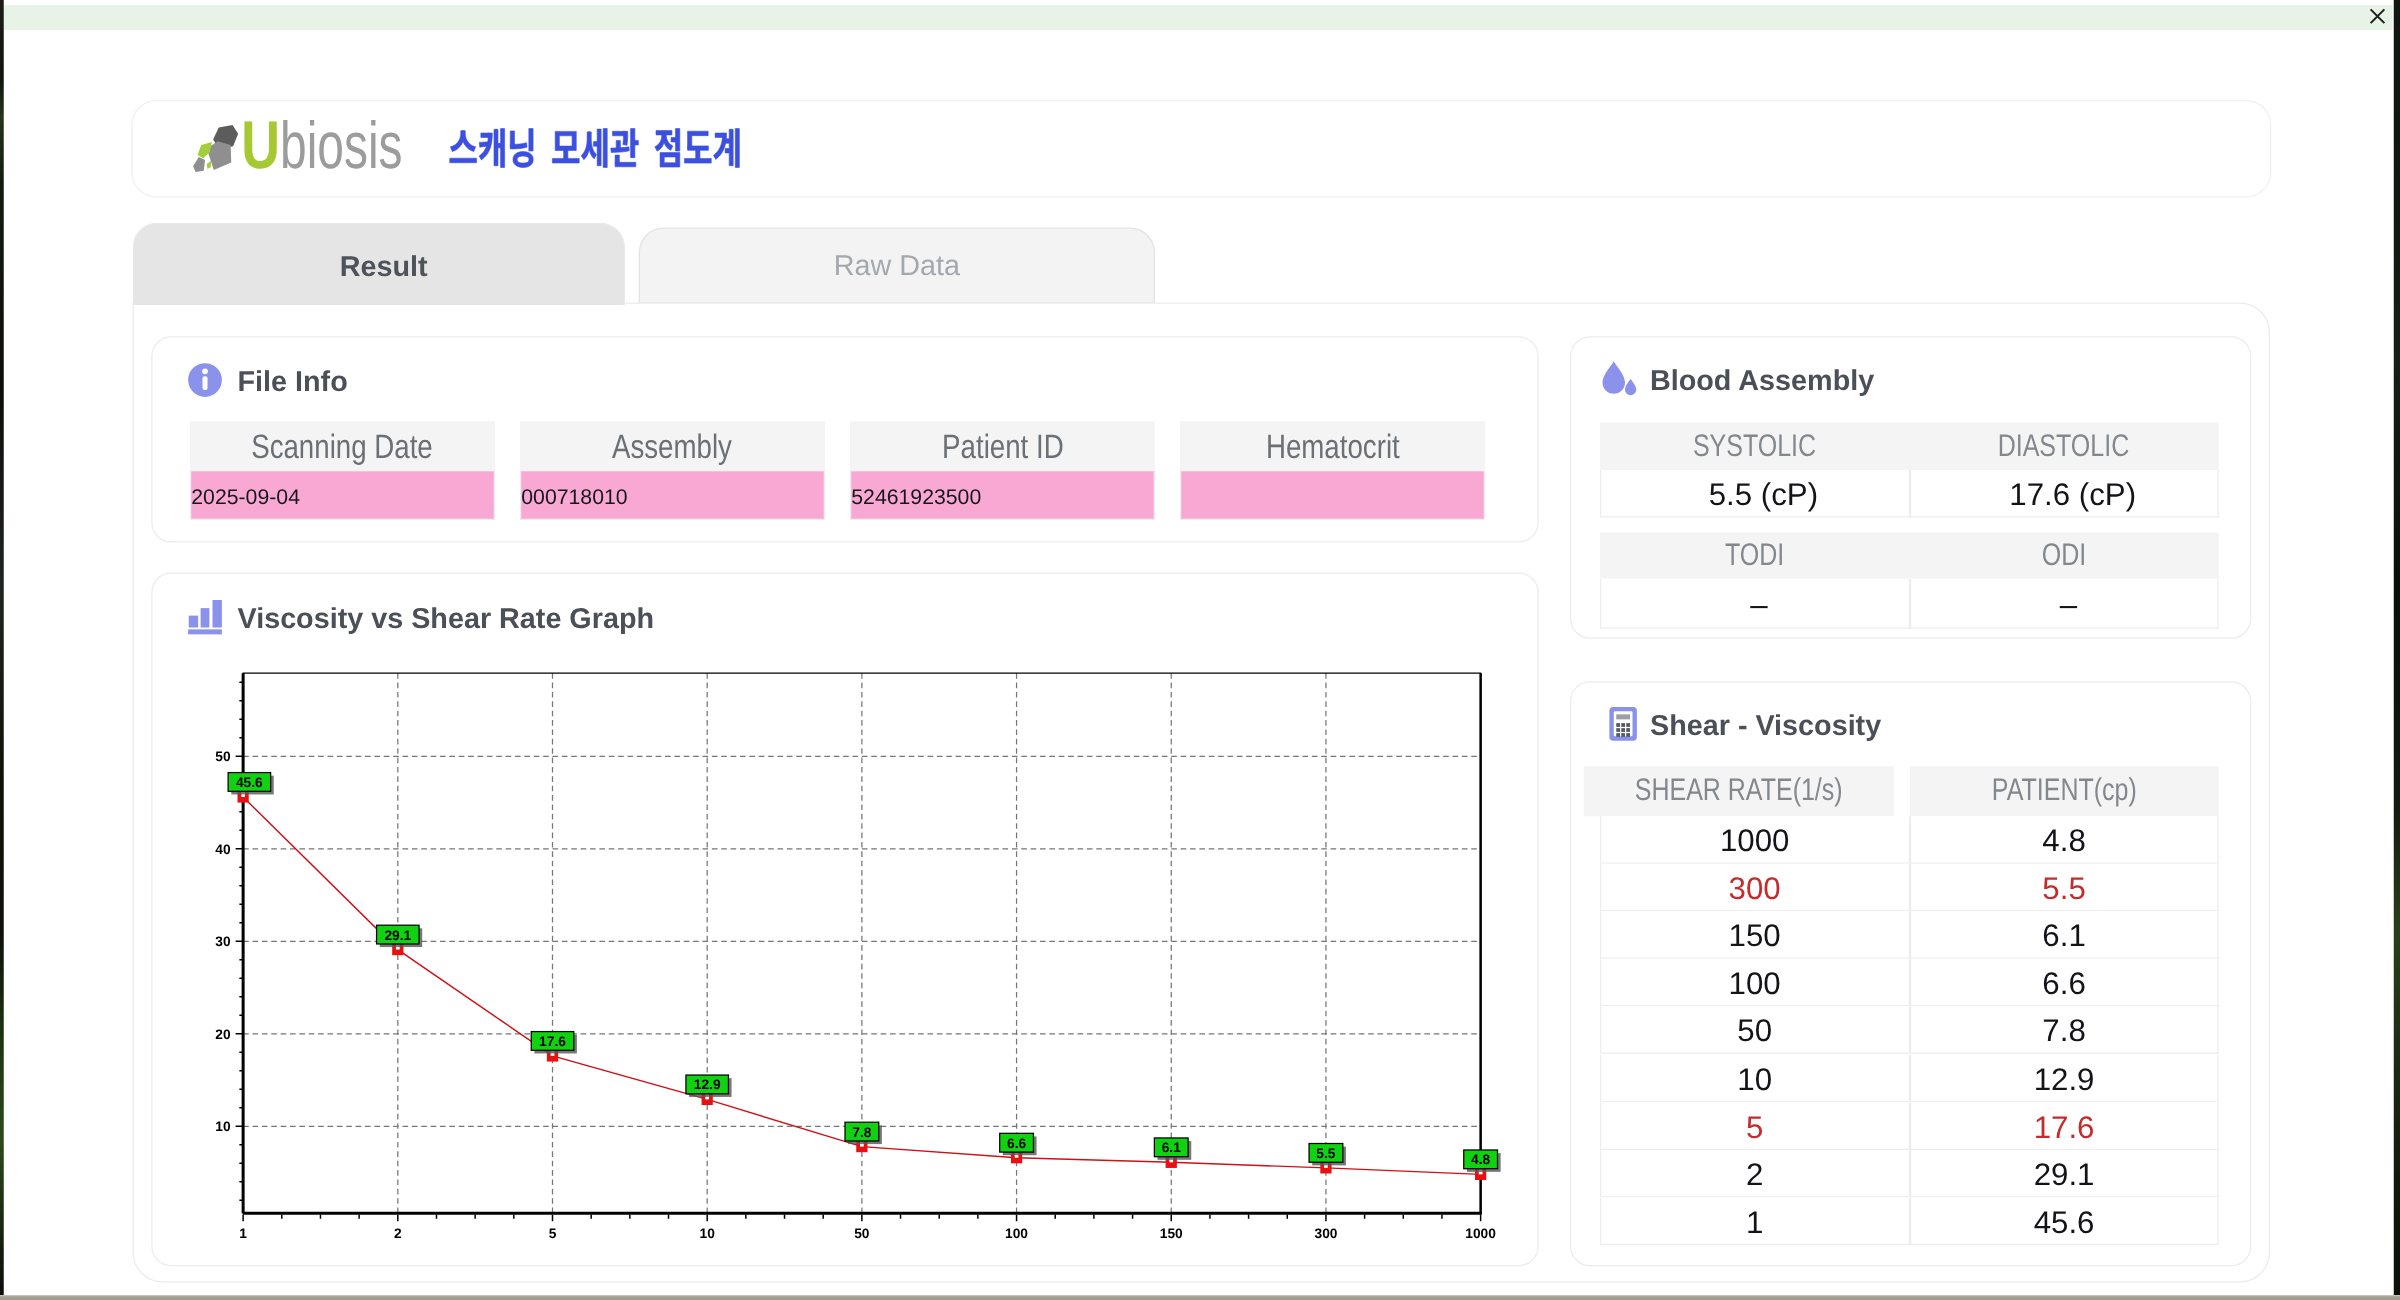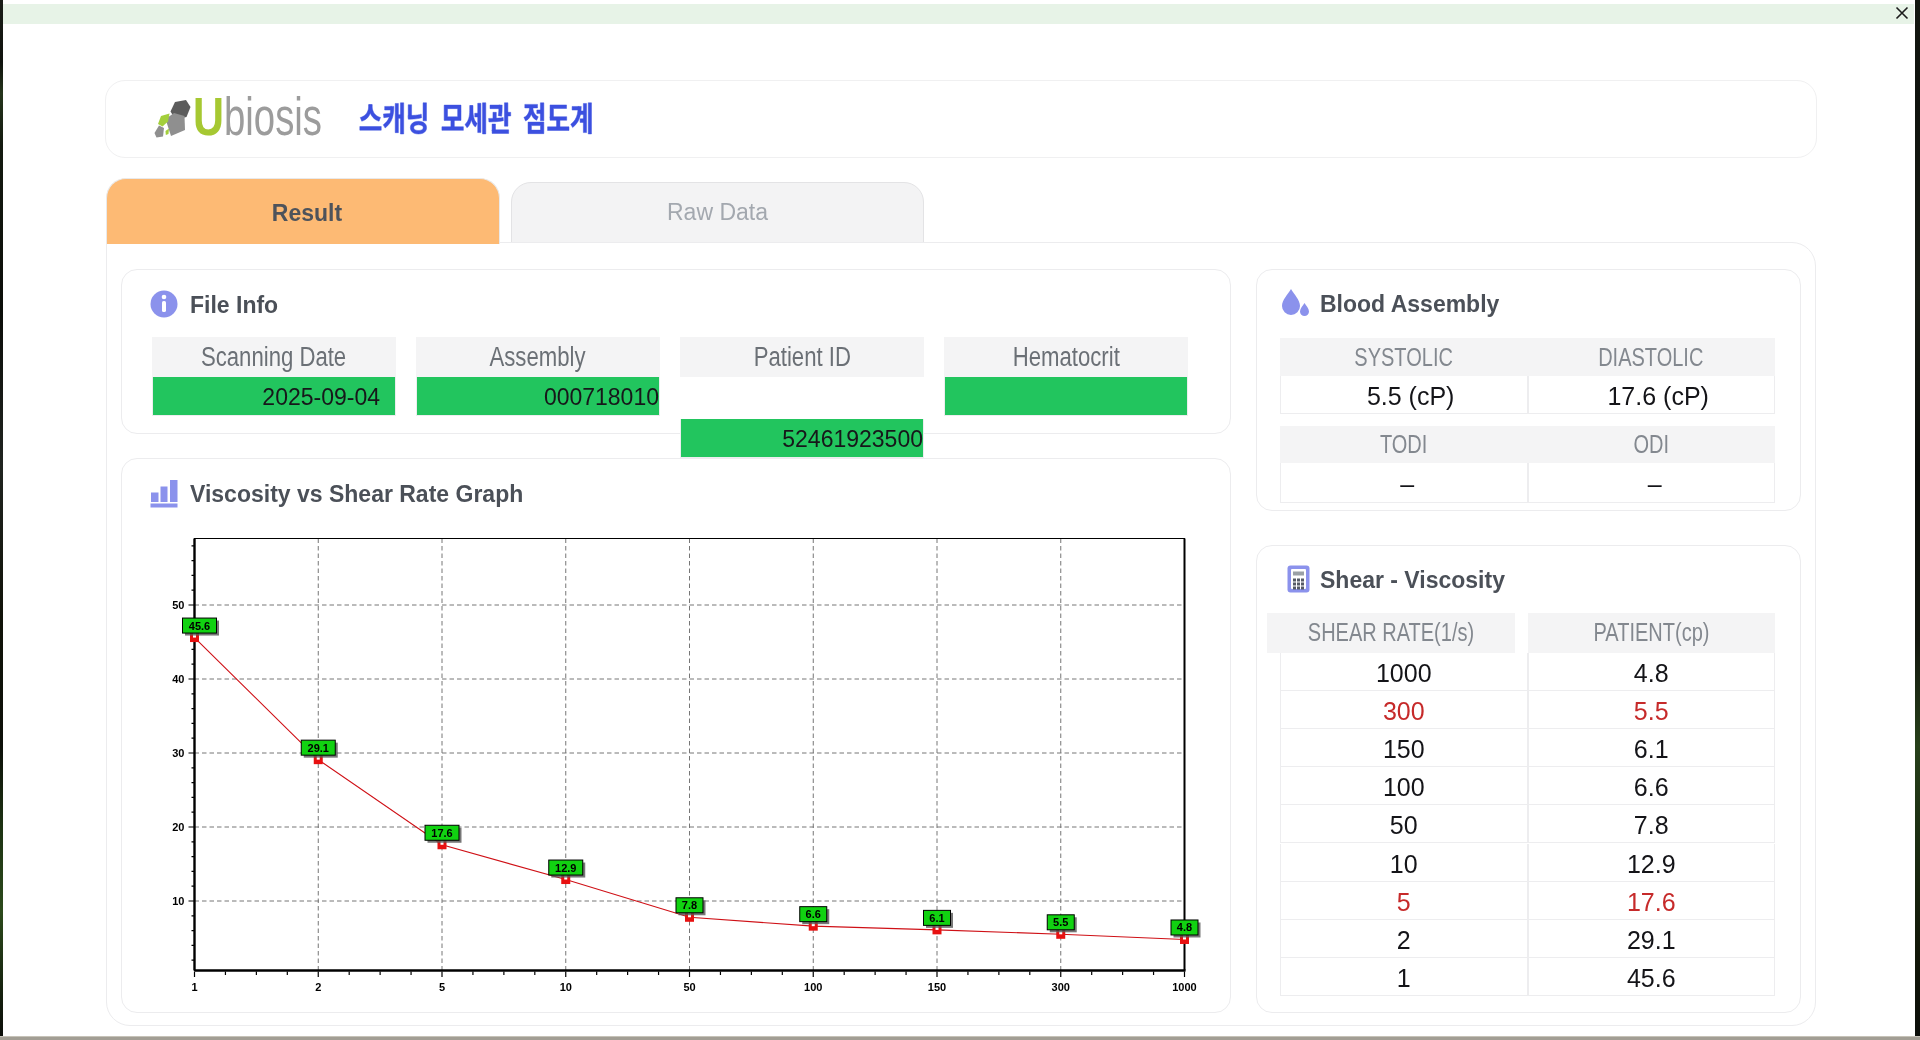--- a/index.html
+++ b/index.html
@@ -7,37 +7,37 @@
 .abs { position:absolute; }
 #edgeL { left:0; top:0; width:3px; height:1036px;
   background:linear-gradient(#1a1d18 0%,#10130e 6%,#25351c 9%,#141a10 14%,#0b0d09 30%,#202420 45%,#101208 60%,#0d1009 72%,#1d3313 80%,#2c4a1c 88%,#15200e 96%,#0c0e0a 100%); }
 #edgeR { left:1915px; top:0; width:5px; height:1036px;
   background:linear-gradient(#141711 0%,#10130e 10%,#191d15 28%,#0b0d09 45%,#14180f 62%,#27401a 72%,#1a2b11 82%,#121708 92%,#0c0e0a 100%); }
 #edgeB { left:0; top:1036px; width:1920px; height:4px; background:#a29e94; border-top:1px solid #c6c2b8; }
 #titlebar { left:3px; top:4px; width:1911px; height:20px; background:#e7f3e7; }
 #closex { left:1895px; top:6px; width:14px; height:14px; }
 .card { position:absolute; background:#fff; border:1px solid #ececee; border-radius:16px; z-index:4; }
 #headcard { left:105px; top:80px; width:1712px; height:78px; border-radius:20px; border-color:#f0f0f1; z-index:1; }
-#tabResult { position:absolute; left:106px; top:178px; width:394px; height:66px; background:#fdba74;
+#tabResult { position:absolute; left:106px; top:178px; width:394px; height:66px; background:#e5e5e5;
   border:1px solid #e9e9ea; border-bottom:none; border-radius:20px 20px 0 0; z-index:3;
   text-align:center; line-height:69px; font-size:23px; font-weight:bold; color:#4e535b; padding-left:8px; }
 #tabRaw { position:absolute; left:511px; top:182px; width:413px; height:61px; background:#f3f3f4;
   border:1px solid #e3e3e5; border-radius:20px 20px 0 0; z-index:1;
   text-align:center; line-height:58px; font-size:23px; font-weight:normal; color:#a3a8af; }
 #panel { position:absolute; left:106px; top:242px; width:1710px; height:784px; background:#fff;
   border:1px solid #ececee; border-radius:0 24px 24px 24px; z-index:2; }
 .sect { position:absolute; font-size:23px; font-weight:bold; color:#4b5058; z-index:5; }
 #cardFI { left:121px; top:269px; width:1110px; height:165px; }
 #cardChart { left:121px; top:458px; width:1110px; height:555px; }
 #cardBV { left:1256px; top:269px; width:545px; height:242px;padding-left:16px; }
 #cardSH { left:1256px; top:545px; width:545px; height:468px; }
 .fih { position:absolute; width:244px; height:40px; background:#f4f4f5; color:#6b7076;
   font-size:23px; text-align:center; line-height:40px; }
-.fiv { position:absolute; width:244px; height:38.5px; background:#22c55e; color:#17171a;
-  font-size:23px; text-align:right; line-height:41px; border:1px solid #ededef; border-top:none; }
+.fiv { position:absolute; width:244px; height:38.5px; background:#f9a8d4; color:#17171a;
+  font-size:17px; text-align:left; line-height:41px; border:1px solid #ededef; border-top:none; }
 .th { position:absolute; background:#f4f4f5; color:#83888f; font-size:23px; text-align:center; }
 .tv { position:absolute; background:#fff; color:#141418; font-size:25px; text-align:center;
   box-shadow:inset 0 -1px 0 #ededef, inset 1px 0 0 #ededef, inset -1px 0 0 #ededef; }
 .red { color:#c62a2a; }
 .cond { display:inline-block; transform-origin:center; white-space:nowrap; }
 .fih .cond { font-size:27px; transform:scaleX(0.82); }
 .th .cond { font-size:25px; transform:scaleX(0.8); }
 </style></head>
 <body>
 <div class="abs" id="titlebar"></div>
@@ -67,21 +67,21 @@
 <div id="tabResult">Result</div>
 <div id="tabRaw">Raw Data</div>
 <div id="panel"></div>
 
 <div class="card" id="cardFI">
 <div class="fih" style="left:30px;top:67px"><span class="cond">Scanning Date</span></div>
 <div class="fiv" style="left:30px;top:107px;padding-right:15px;">2025-09-04</div>
 <div class="fih" style="left:294px;top:67px"><span class="cond">Assembly</span></div>
 <div class="fiv" style="left:294px;top:107px;">000718010</div>
 <div class="fih" style="left:558px;top:67px"><span class="cond">Patient ID</span></div>
-<div class="fiv" style="left:558px;top:107px;margin-top:42px;">52461923500</div>
+<div class="fiv" style="left:558px;top:107px;">52461923500</div>
 <div class="fih" style="left:822px;top:67px"><span class="cond">Hematocrit</span></div>
 <div class="fiv" style="left:822px;top:107px;"></div>
 </div>
 <svg width="28" height="28" viewBox="0 0 28 28" style="position:absolute;left:150px;top:290px;z-index:5">
 <circle cx="14" cy="14" r="13.5" fill="#8b92ec"></circle>
 <rect x="12" y="11" width="4" height="11" rx="1.6" fill="#fff"></rect>
 <circle cx="14" cy="7" r="2.3" fill="#fff"></circle>
 </svg>
 <div class="sect" style="left:190px;top:292px">File Info</div>
 

